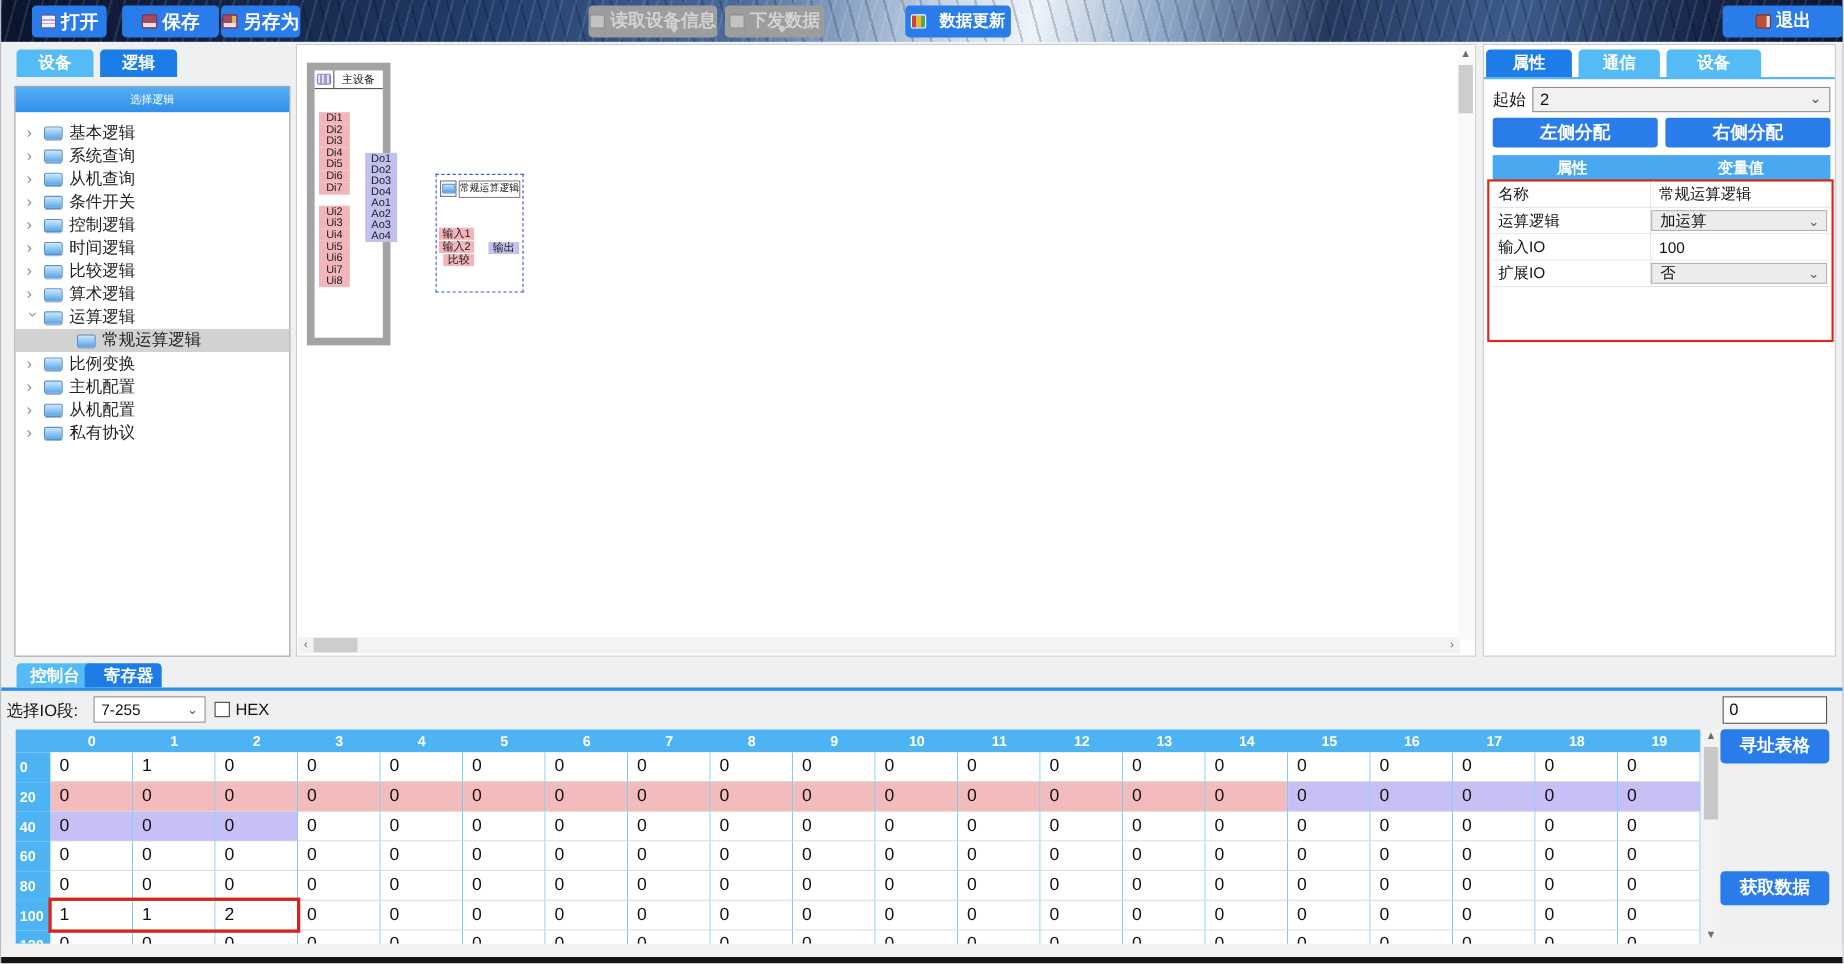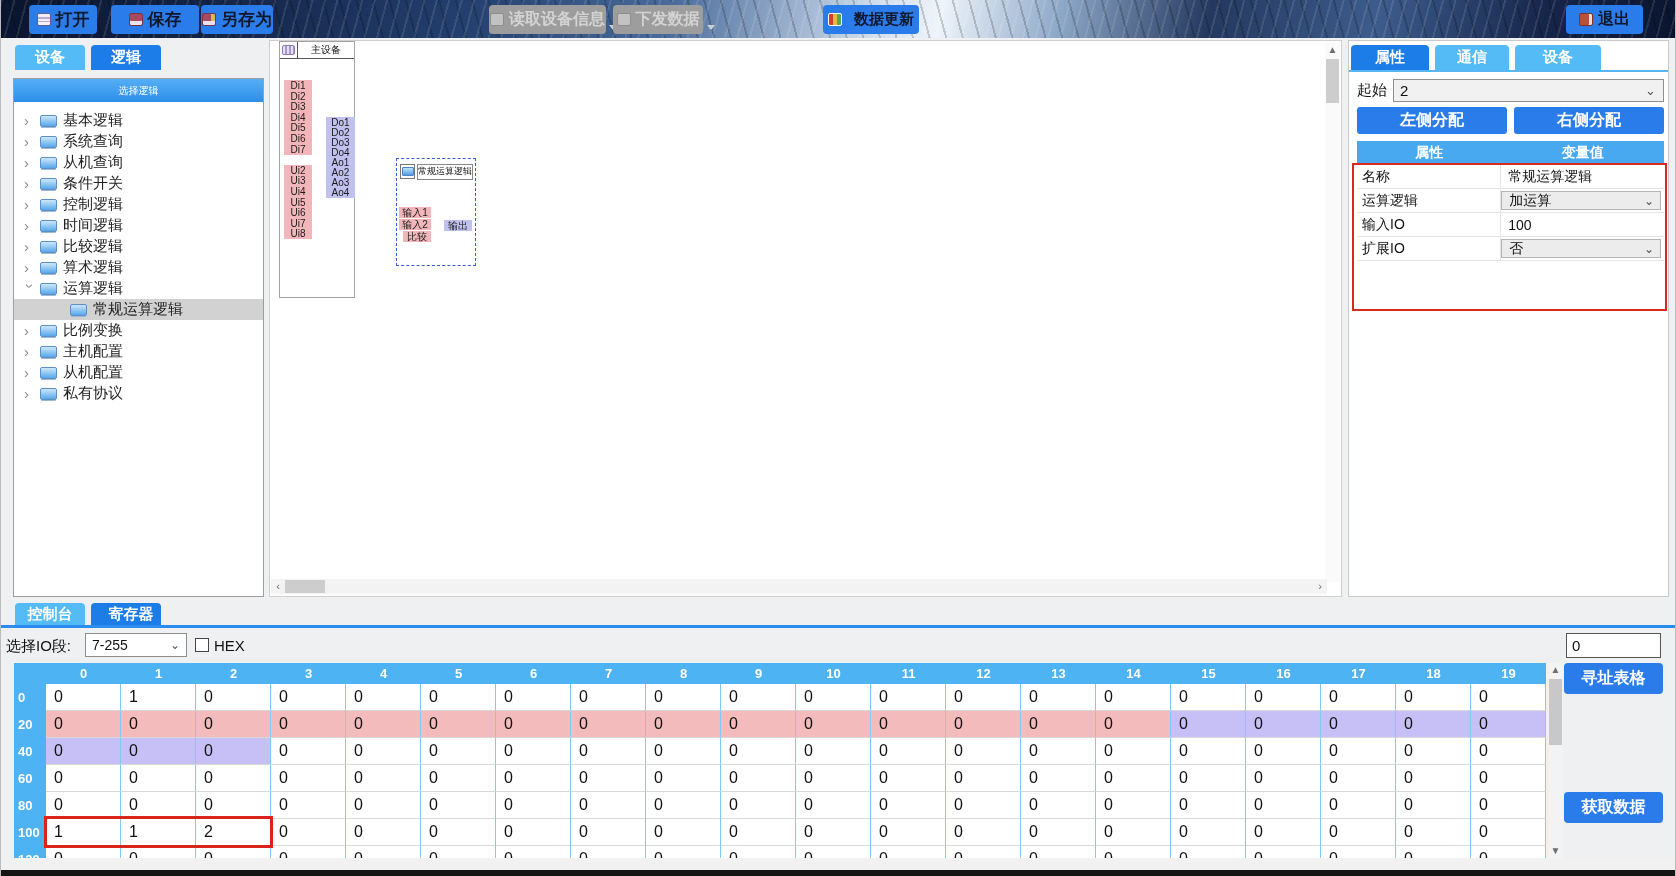--- a/index.html
+++ b/index.html
@@ -6,29 +6,29 @@
   body { background:#dfe1e4; font-family:"Liberation Sans","DejaVu Sans",sans-serif; }
   .screen { position:relative; width:1676px; height:876px; background:#eef0f2; overflow:hidden; border-left:1px solid #b9bcc0; border-right:1px solid #b9bcc0; }
 
   
   .toolbar { position:absolute; left:0; top:0; width:1676px; height:38px;
     background-image:
       repeating-linear-gradient(105deg, rgba(255,255,255,0.10) 0 2px, rgba(255,255,255,0) 2px 12px),
       repeating-linear-gradient(75deg, rgba(0,0,0,0.18) 0 2px, rgba(0,0,0,0) 2px 16px),
       linear-gradient(100deg,#0a142e 0%,#17294f 16%,#24406f 28%,#4a6c9c 40%,#cfdded 52%,#eef4fa 56%,#8fa9c9 63%,#24385f 72%,#3d5c8c 82%,#16254a 92%,#0a142e 100%);
   }
-  .tbtn { position:absolute; top:5px; height:29px; border:none; border-radius:4px; background:#2b7ceb; color:#0f172a; font-weight:bold; font-size:17px; font-family:inherit; display:flex; align-items:center; justify-content:center; gap:5px; cursor:pointer; }
-  .tbtn.disabled { background:#9d9d9d; color:#d3d3d3; }
+  .tbtn { position:absolute; top:5px; height:29px; border:none; border-radius:4px; background:#2b7ceb; color:#ffffff; font-weight:bold; font-size:17px; font-family:inherit; display:flex; align-items:center; justify-content:center; gap:5px; cursor:pointer; }
+  .tbtn.disabled { background:#9d9d9d; color:#d3d3d3;margin-left:46px; }
   .btn-open   { left:28px;  width:68px; }
   .btn-save   { left:110px; width:88px; }
   .btn-saveas { left:200px; width:72px; }
   .btn-read   { left:488px; width:117px; font-size:16px; }
   .btn-send   { left:612px; width:90px;  font-size:16px; }
   .btn-update { left:822px; width:96px;  font-size:15px;gap:12px; }
-  .btn-exit   { left:1565px; width:77px; font-size:16px; }
+  .btn-exit   { left:1565px; width:110px; font-size:16px; }
   .ticon { display:inline-block; width:14px; height:13px; border-radius:2px; }
   .ic-open  { background:linear-gradient(#f3f0fa 0 30%, #b8a8d8 30% 45%, #f3f0fa 45% 60%, #b8a8d8 60% 75%, #f3f0fa 75%); border:1px solid #6c5a92; }
   .ic-save  { background:#a84a5e; border:1px solid #7c3346; box-shadow:inset 0 -4px 0 #e9e2ec; }
   .ic-saveas{ background:#a84a5e; border:1px solid #7c3346; box-shadow:inset 0 -4px 0 #e9e2ec, inset -4px 0 0 #d8b85a; }
   .ic-read, .ic-send { background:#c2c2c2; border:1px solid #8d8d8d; }
   .ic-update{ background:linear-gradient(90deg,#d04030 0 33%,#e8b93c 33% 66%,#59a84c 66%); border:1px solid #fff; }
   .ic-exit  { background:#b8513c; border:1px solid #7e3526; box-shadow:inset -3px 0 0 #e8e0d8; }
   .mini-caret { position:absolute; top:25px; width:0; height:0; border-left:4px solid transparent; border-right:4px solid transparent; border-top:5px solid #cfcfcf; }
   .caret-read { left:608px; } .caret-send { left:706px; }
 
@@ -45,21 +45,21 @@
   .tree-item { display:flex; align-items:center; height:21px; padding-left:10px; cursor:pointer; }
   .tree-item .chevron { width:14px; color:#8a8a8a; font-size:15px; line-height:14px; }
   .tree-item .chevron.exp { transform:rotate(90deg); transform-origin:40% 50%; }
   .tree-item.lvl1 { padding-left:40px; }
   .tree-item.sel { background:#d2d2d2; }
   .monitor-icon { display:inline-block; width:17px; height:12px; border:1px solid #5d8fc7; border-radius:2px; background:linear-gradient(#cde8fb,#58a7ea); margin:0 6px 0 2px; box-shadow:0 2px 0 -1px #9db9d4; }
   .tree-label { font-size:15px; color:#222; white-space:nowrap; }
 
   
   .canvas { position:absolute; left:268px; top:40px; width:1073px; height:557px; background:#fff; border:1px solid #cfcfcf; }
-  .device-block { position:absolute; left:9px; top:0; width:76px; height:257px; border:1px solid #a3a3a3; background:#fff; }
+  .device-block { position:absolute; left:9px; top:16px; width:76px; height:257px; border:7px solid #a3a3a3; background:#fff; }
   .blk-titlebar { position:absolute; left:0; top:0; right:0; height:17px; display:flex; }
   .blk-iconbox { width:18px; height:17px; border-right:1px solid #555; border-bottom:1px solid #555; display:flex; align-items:center; justify-content:center; }
   .kb-icon { width:13px; height:10px; border:1px solid #8a7ab8; background:repeating-linear-gradient(90deg,#e6e0f6 0 2px,#a898d0 2px 4px); border-radius:2px; }
   .blk-title { flex:1; height:17px; border-bottom:1px solid #555; font-size:10px; display:flex; align-items:center; justify-content:center; color:#111; }
   .logic-block { position:absolute; left:126px; top:117px; width:80px; height:108px; border:1px dashed #3b5bd0; background:#fff; }
   .logic-titlebar { position:absolute; left:3px; top:4px; right:2px; height:17px; display:flex; align-items:center; }
   .logic-iconbox { width:18px; height:15px; border:1px solid #777; display:flex; align-items:center; justify-content:center; margin-right:2px; }
   .scr-icon { width:12px; height:9px; border:1px solid #4e85c0; background:linear-gradient(#bfe2fa,#4f9fe6); border-radius:1px; }
   .logic-title { flex:1; height:16px; border:1px solid #888; font-size:9px; display:flex; align-items:center; justify-content:center; color:#111; white-space:nowrap; }
   .port { position:absolute; height:11px; font-size:10px; line-height:11px; text-align:center; color:#1a1a1a; white-space:nowrap; }
@@ -91,21 +91,21 @@
   .prop-head .h0 { width:47%; } .prop-head .h1 { width:53%; }
   .prop-row { display:flex; height:24px; border-bottom:1px solid #e4e4e4; background:#fff; }
   .prop-label { width:47%; font-size:14px; color:#111; display:flex; align-items:center; padding-left:5px; border-right:1px solid #e4e4e4; }
   .prop-value { width:53%; font-size:14px; color:#111; display:flex; align-items:center; padding-left:7px; position:relative; }
   .prop-value.as-select { margin:2px 3px 2px 0; padding-left:7px; background:#ececec; border:1px solid #b4b4b4; height:19px; align-self:center; width:calc(53% - 3px); }
   .prop-value .caret { position:absolute; right:6px; color:#555; font-size:12px; }
   .prop-redbox { position:absolute; left:3px; top:122px; width:315px; height:148px; border:2px solid #d92a1f; pointer-events:none; }
 
   
   .btab-console { left:14px; top:603px; width:70px; height:22px; }
-  .btab-register { left:90px; top:603px; width:70px; height:22px;padding-left:10px; }
+  .btab-register { left:76px; top:603px; width:70px; height:22px;padding-left:10px; }
   .btab-line { position:absolute; left:0; top:625px; width:1676px; height:3px; background:#2a8ced; }
   .io-label { position:absolute; left:5px; top:637px; font-size:15px; color:#111; }
   .io-combo { position:absolute; left:84px; top:633px; width:102px; height:24px; background:#fff; border:1px solid #8f8f8f; font-size:14px; color:#111; display:flex; align-items:center; padding-left:6px; cursor:pointer; }
   .io-combo .caret { position:absolute; right:6px; color:#555; font-size:12px; }
   .hex-box { position:absolute; left:194px; top:638px; width:14px; height:14px; border:1px solid #444; background:#fff; cursor:pointer; }
   .hex-label { position:absolute; left:213px; top:637px; font-size:15px; color:#111; }
   .addr-input { position:absolute; left:1565px; top:633px; width:95px; height:25px; border:1px solid #555; background:#fff; font-size:15px; font-family:inherit; color:#111; padding-left:5px; }
   .side-btn { position:absolute; left:1563px; width:99px; height:31px; background:#2b7ceb; color:#fff; font-weight:bold; font-size:16px; border:none; border-radius:4px; cursor:pointer; font-family:inherit; }
   .addr-table-btn { top:663px; } .get-data-btn { top:792px; }
 

